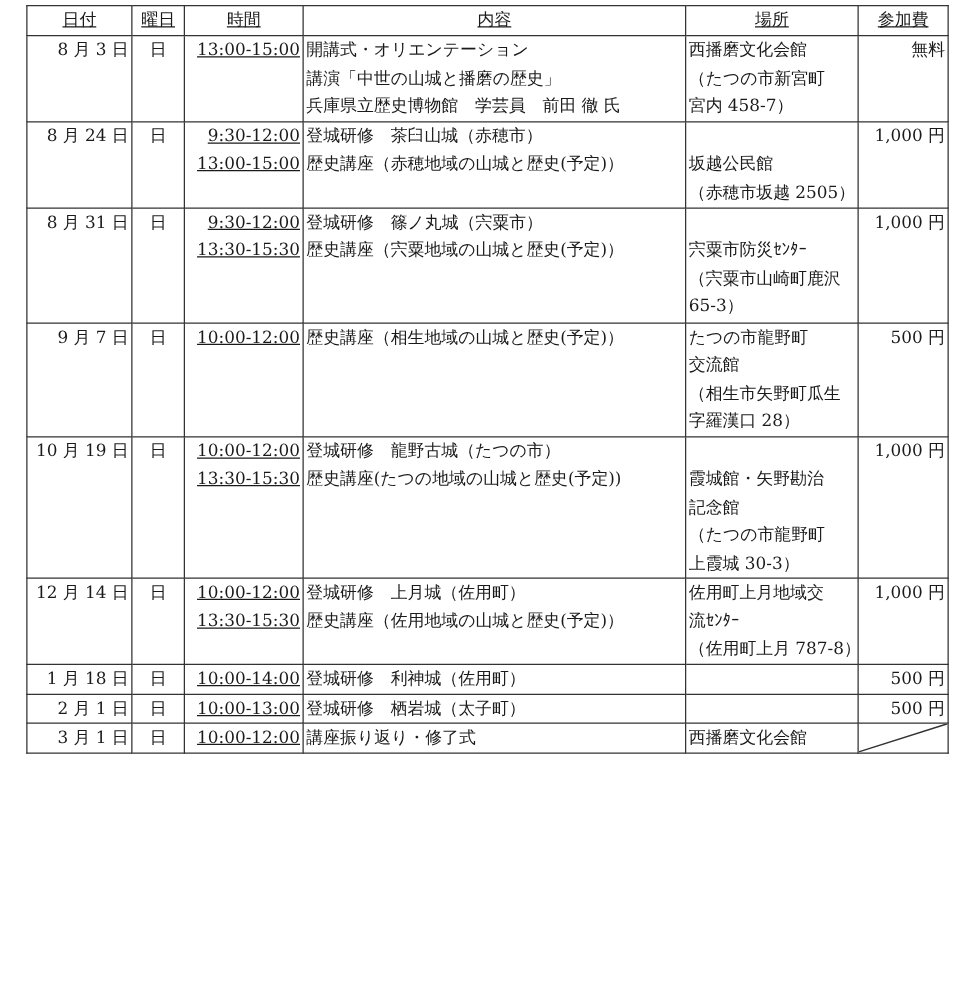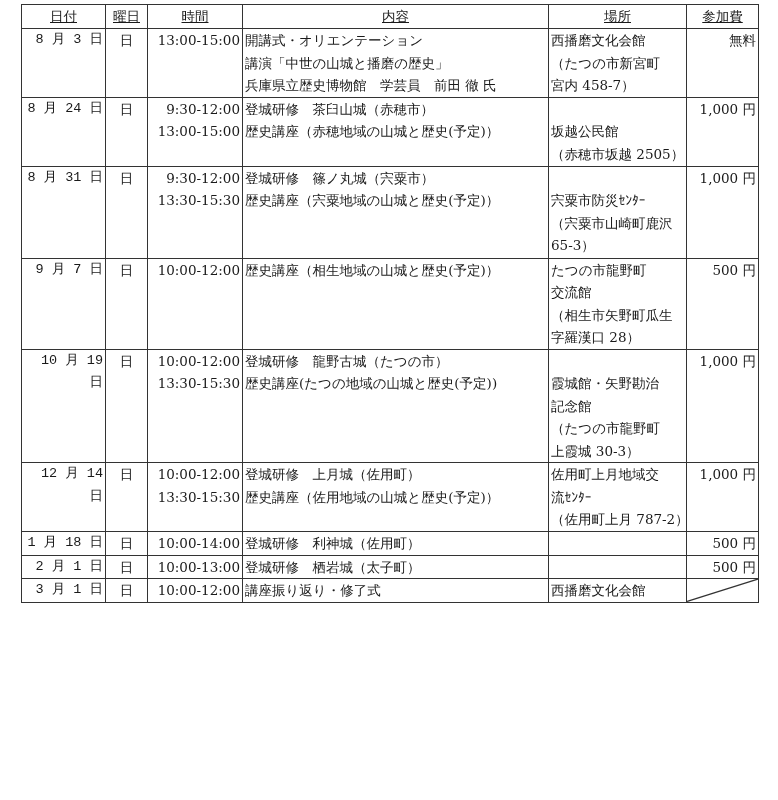--- a/index.html
+++ b/index.html
@@ -3,23 +3,23 @@
 <meta charset="utf-8">
 <style>
   html, body { margin: 0; padding: 0; background: #ffffff; }
   body { width: 778px; height: 800px; position: relative; overflow: hidden;
          font-family: "DejaVu Serif", "Liberation Serif", serif; color: #1a1a1a; }
   table.sched { position: absolute; left: 21px; top: 4px; border-collapse: collapse;
                 table-layout: fixed; width: 737px; font-size: 13.5px; }
   table.sched td, table.sched th { border: 1px solid #333; padding: 0 2px; vertical-align: top;
                 line-height: 22.5px; font-weight: normal; overflow: hidden; }
   table.sched th { text-align: center; vertical-align: middle; height: 23px; text-decoration: underline; }
-  td.date { text-align: right; padding-right: 10px; font-family: Liberation Mono, monospace; }
+  td.date { text-align: right; padding-right: 10px; }
   td.dow { text-align: center; }
-  td.time { text-align: right; padding-right: 2px; white-space: pre; }
+  td.time { text-align: right; padding-right: 2px; white-space: pre; text-decoration: underline; }
   td.content { white-space: nowrap; }
   td.place { padding-left: 1px; }
   td.fee { text-align: right; vertical-align: middle; padding-right: 4px; }
   td.fee.center { }
   .line { display: block; }
   td.diag { position: relative; }
   td.diag svg { position: absolute; left: 0; top: 0; width: 100%; height: 100%; }
   .nw { white-space: nowrap; }
 </style>
 </head>
@@ -162,21 +162,21 @@
           <span class="line">日</span>
         </td>
         <td class="time"><span class="line">10:00-12:00</span><span class="line">13:30-15:30</span></td>
         <td class="content">
           <span class="line">登城研修　上月城（佐用町）</span>
           <span class="line">歴史講座（佐用地域の山城と歴史(予定)）</span>
         </td>
         <td class="place">
           <span class="line nw">佐用町上月地域交</span>
           <span class="line nw">流ｾﾝﾀｰ</span>
-          <span class="line nw">（佐用町上月 787-2）</span>
+          <span class="line nw">（佐用町上月 787-8）</span>
         </td>
         <td class="fee">
           <span class="line">1,000 円</span>
         </td>
       </tr>
       <tr style="height: 24px;">
         <td class="date">
           <span class="line">1 月 18 日</span>
         </td>
         <td class="dow">

